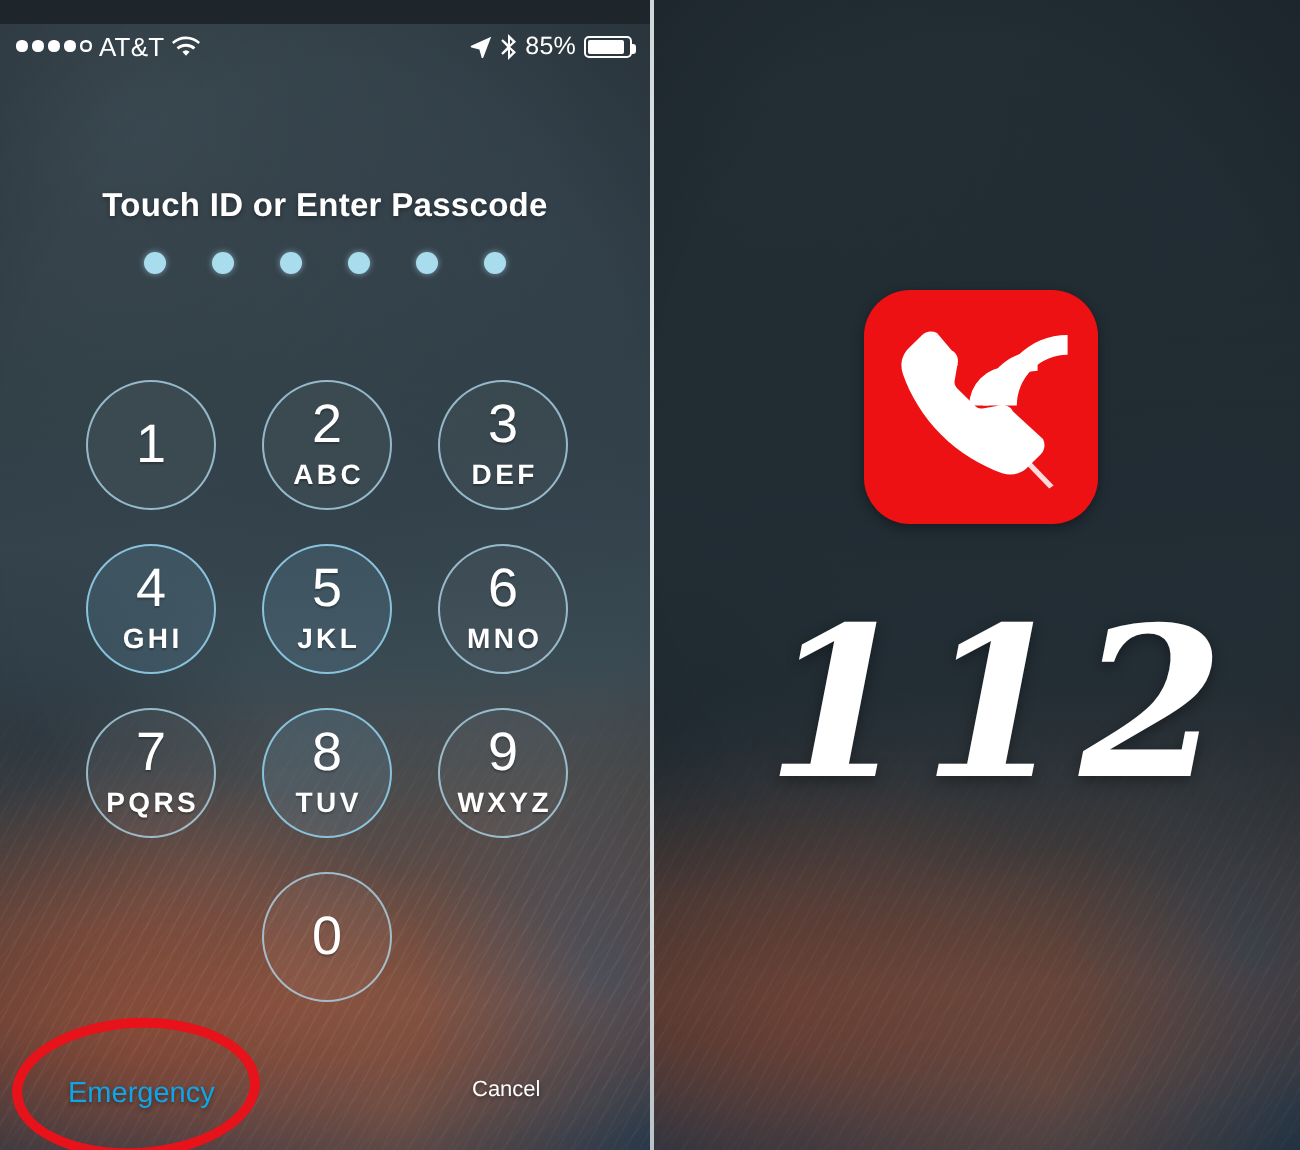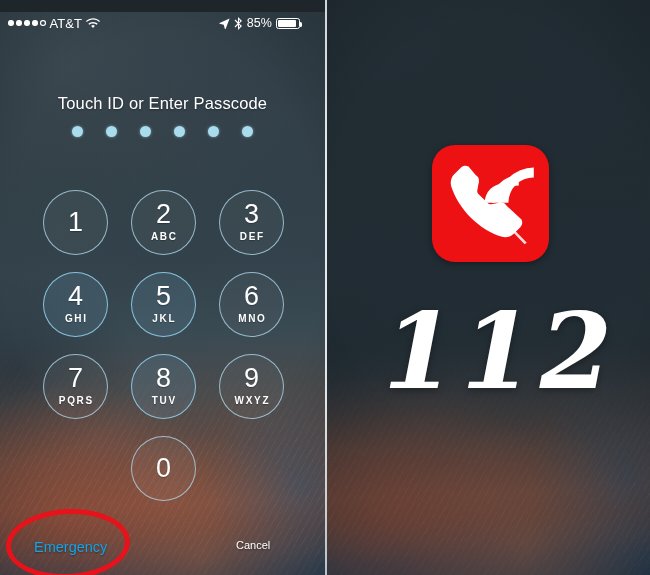--- a/index.html
+++ b/index.html
@@ -83,21 +83,21 @@
   }
 
   
   .statusbar{
     position:absolute;left:0;top:0;width:100%;height:22px;
     display:flex;align-items:center;
     color:#ffffff;font-size:12.5px;
     letter-spacing:.1px;
   }
   .sb-left{display:flex;align-items:center;gap:4px;padding-left:8px;}
-  .sb-right{display:flex;align-items:center;gap:4px;margin-left:auto;padding-right:25px;}
+  .sb-right{display:flex;align-items:center;gap:4px;margin-left:auto;padding-right:9px;}
   .dots{display:flex;align-items:center;gap:2.5px;}
   .dot-sig{width:5.5px;height:5.5px;border-radius:50%;background:#ffffff;}
   .dot-sig.empty{background:transparent;box-shadow:inset 0 0 0 1.2px #ffffff;}
   .carrier{font-size:13px;font-weight:400;color:#fff;}
   .wifi{display:inline-block;width:14px;height:11px;}
   .loc{display:inline-block;width:11px;height:11px;}
   .bt{display:inline-block;width:9px;height:13px;}
   .pct{font-size:12.5px;color:#fff;}
   .battery{
     position:relative;width:24px;height:11px;border:1.2px solid #fff;border-radius:2.5px;
@@ -105,21 +105,21 @@
   }
   .battery::after{
     content:"";position:absolute;right:-3.4px;top:3px;width:2px;height:5px;
     background:#fff;border-radius:0 1.5px 1.5px 0;
   }
   .battery .lvl{position:absolute;left:1px;top:1px;bottom:1px;background:#fff;border-radius:1px;}
 
   
   .lock-title{
     position:absolute;left:0;right:0;top:82px;text-align:center;
-    color:#fff;font-size:16.5px;font-weight:400;letter-spacing:.15px;
+    color:#fff;font-size:16.5px;font-weight:700;letter-spacing:.15px;
     text-shadow:0 1px 2px rgba(0,0,0,.35);
   }
   .passdots{
     position:absolute;left:0;right:0;top:114px;
     display:flex;justify-content:center;gap:23px;
   }
   .pd{width:11px;height:11px;border-radius:50%;background:#a9dced;box-shadow:0 0 3px rgba(170,220,240,.6);}
 
   .keypad{
     position:absolute;left:43px;top:178px;width:240px;
@@ -135,21 +135,21 @@
     display:flex;flex-direction:column;align-items:center;justify-content:center;
     color:#fff;
   }
   .key.lit{background:rgba(120,175,205,.16);border-color:rgba(140,200,228,.95);}
   .key .num{
     font-size:27px;font-weight:300;line-height:1;
     text-shadow:0 1px 1px rgba(0,0,0,.28);
     margin-top:-2px;
   }
   .key .ltr{
-    font-size:10px;font-weight:600;letter-spacing:1.7px;line-height:1;
+    font-size:14px;font-weight:600;letter-spacing:1.7px;line-height:1;
     margin-top:4px;text-indent:1.7px;
     text-shadow:0 1px 1px rgba(0,0,0,.28);
   }
   .key .num.solo{margin-top:0;}
 
   .bottom-actions{
     position:absolute;left:0;right:0;top:527px;height:24px;
   }
   .emergency-btn{
     position:absolute;left:34px;top:0;color:#0ea5e9;font-size:14.5px;

